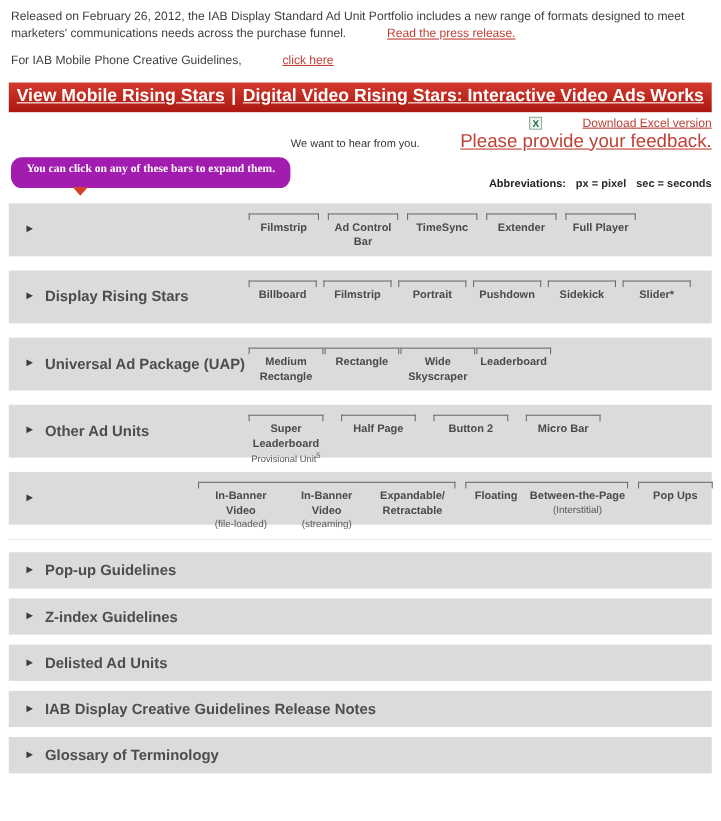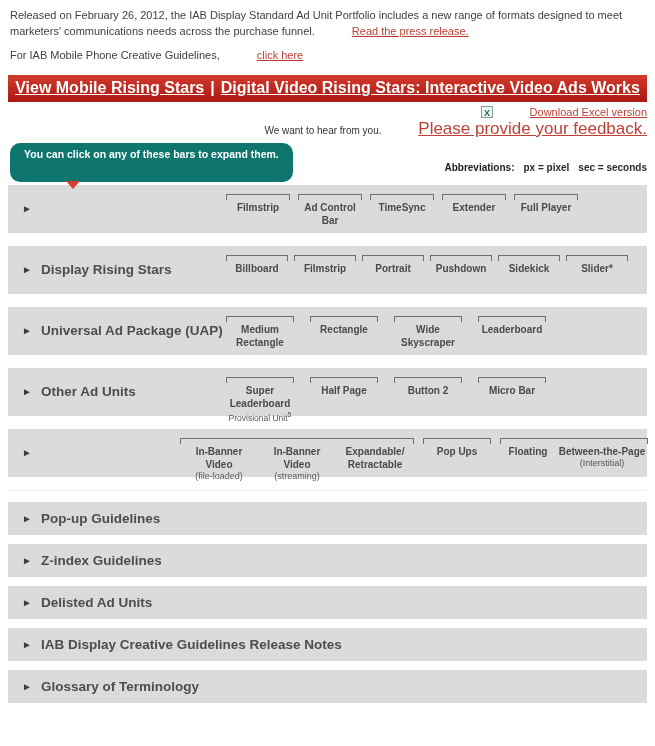--- a/index.html
+++ b/index.html
@@ -17,22 +17,22 @@
             justify-content:center; gap:6px; font-size:16px; font-weight:bold; }
   .banner a { color:#fff; text-decoration:underline; cursor:pointer; }
   .banner .sep { color:#fff; }
 
   .right-links { text-align:right; margin:4px 0 0 0; }
   .dl-row { font-size:11px; display:flex; justify-content:flex-end; align-items:center; gap:3px; }
   .fb-row { font-size:10px; color:#333; margin-top:1px; }
   .fb-row .fb { font-size:17px; }
 
   .callout-row { position:relative; height:34px; margin:4px 0 8px 0; }
-  .callout { position:absolute; left:2px; top:0; background:#0f766e; color:#fff; border-radius:10px;
-             padding:5px 14px 22px 14px; font-size:10.5px; font-weight:bold; }
+  .callout { position:absolute; left:2px; top:0; background:#a21caf; color:#fff; border-radius:10px;
+             padding:5px 14px 12px 14px; font-size:10.5px; font-weight:bold;font-family:Liberation Serif, serif; }
   .callout-tail { position:absolute; left:56px; bottom:-7px; width:0; height:0;
                   border-left:7px solid transparent; border-right:7px solid transparent;
                   border-top:8px solid #d6402e; }
   .abbr { position:absolute; right:0; bottom:4px; font-size:10px; color:#1d1d1d; }
   .abbr b { font-weight:bold; }
   .abbr span { margin-left:9px; font-weight:bold; color:#2a2a2a; }
 
   .bar { background:#dbdbdb; display:flex; align-items:center; cursor:pointer; }
   .bar.tall { height:48px; margin-bottom:13px; }
   .bar.short { height:33px; margin-bottom:9px; }
@@ -47,21 +47,21 @@
   .group::before { content:""; position:absolute; left:0; right:0; top:0; height:5px;
                    border:1px solid #6f6f6f; border-bottom:none; }
   .unit { text-align:center; font-size:10px; font-weight:bold; color:#4a4a4a; line-height:1.3; }
   .uname { display:block; padding:0 2px; }
   .usub { display:block; font-weight:normal; font-size:9px; color:#565656; }
   .unote { display:block; font-weight:normal; font-size:8.5px; color:#565656; }
   .unote sup { font-size:7px; }
 
   .s1 { gap:8px; } .s1 .unit { width:64px; }
   .s2 { gap:6px; } .s2 .unit { width:62px; }
-  .s3 { gap:16px; } .s3 .unit { width:68px; }
+  .s3 { gap:1px; } .s3 .unit { width:68px; }
   .s4 { gap:16px; } .s4 .unit { width:68px; }
   .s5 { gap:9px; } .s5 .unit { width:78px; }
   .unit.w68 { width:68px; } .unit.w56 { width:56px; } .unit.w92 { width:92px; }
 
   .divider { height:1px; background:#ececec; margin:10px 0 11px 0; }
 </style>
 </head>
 <body>
 
 <div class="page">
@@ -250,33 +250,33 @@
         </div>
         <div class="unit">
           <span class="uname">In-Banner Video</span>
           <span class="usub">(streaming)</span>
         </div>
         <div class="unit">
           <span class="uname">Expandable/ Retractable</span>
         </div>
       </div>
       <div class="group">
-        <div class="unit w68">
-            <span class="uname">Pop Ups</span>
-          </div>
-      </div>
-      <div class="group">
         <div class="unit w56">
             <span class="uname">Floating</span>
           </div>
         <div class="unit w92">
           <span class="uname">Between-the-Page</span>
           <span class="usub">(Interstitial)</span>
         </div>
       </div>
+      <div class="group">
+        <div class="unit w68">
+            <span class="uname">Pop Ups</span>
+          </div>
+      </div>
     </div>
   </div>
 
   <div class="divider"></div>
 
   <div class="bar short">
     <div class="bar-title">
       <span class="arr">►</span>
       <span>Pop-up Guidelines</span>
     </div>

